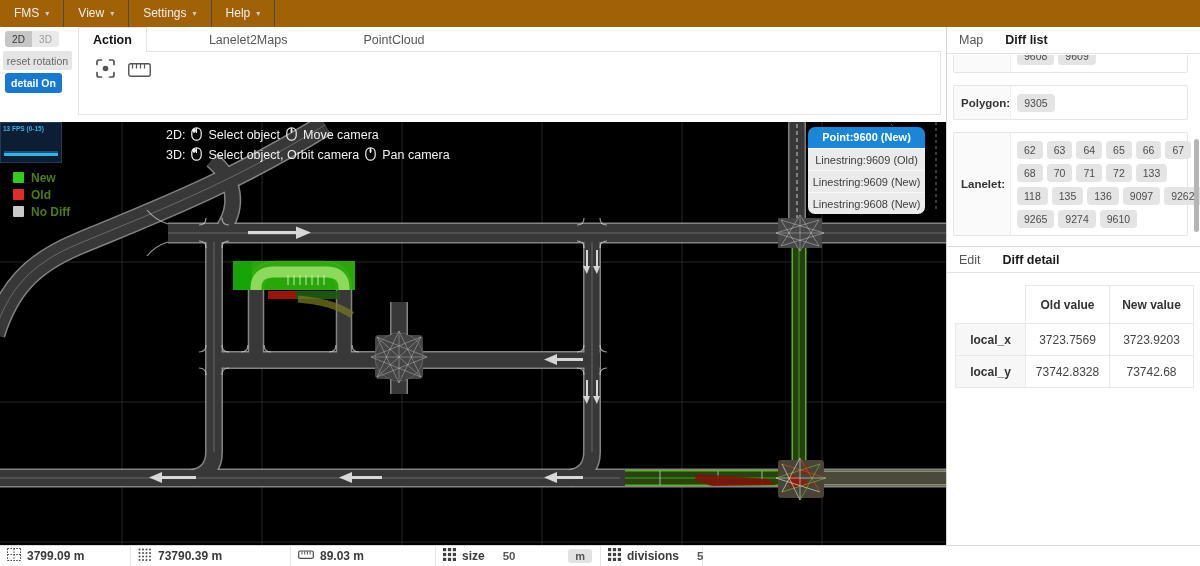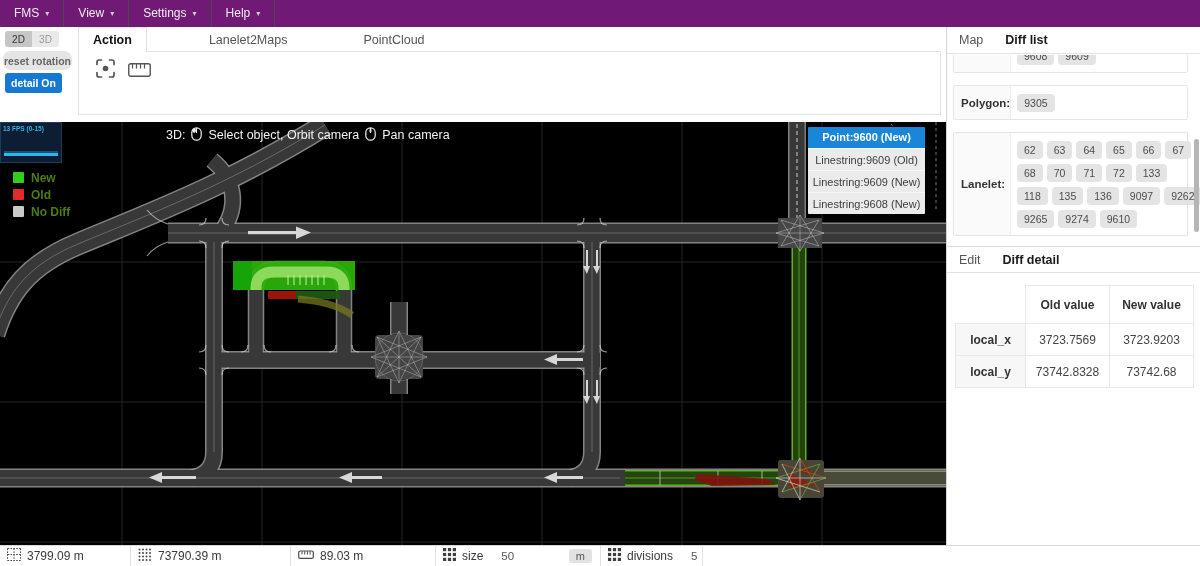--- a/index.html
+++ b/index.html
@@ -1,30 +1,30 @@
 <!DOCTYPE html>
 <html><head>
 <meta charset="utf-8">
 <style>
   * { margin:0; padding:0; box-sizing:border-box; }
   body { font-family:"Liberation Sans", sans-serif; background:#fff; }
   .app { position:relative; width:1200px; height:566px; overflow:hidden; background:#fff; }
 
   
-  .navbar { position:absolute; left:0; top:0; width:1200px; height:27px; background:#701a75; display:flex; }
+  .navbar { position:absolute; left:0; top:0; width:1200px; height:27px; background:#a16207; display:flex; }
   .nav-item { height:27px; line-height:27px; padding:0 14px; color:#eee; font-size:12px; border-right:1px solid #4a4a4a; cursor:default; display:flex; align-items:center; gap:6px; }
   .nav-caret { font-size:8px; color:#ccc; }
 
   
   .left-toolbar { position:absolute; left:0; top:27px; width:78px; height:95px; background:#fff; }
   .seg { position:absolute; left:5px; top:4px; display:flex; border-radius:3px; overflow:hidden; }
   .seg-btn { width:27px; height:16px; font-size:10px; display:flex; align-items:center; justify-content:center; }
   .seg-btn.on  { background:#c6c6c6; color:#333; }
   .seg-btn.off { background:#e9e9e9; color:#999; }
-  .btn-reset { position:absolute; left:3px; top:24px; width:69px; height:19px; background:#e5e5e5; color:#666; font-size:10.5px; border-radius:8px; display:flex; align-items:center; justify-content:center;font-weight:bold; }
+  .btn-reset { position:absolute; left:3px; top:24px; width:69px; height:19px; background:#e5e5e5; color:#666; font-size:10.5px; border-radius:2px; display:flex; align-items:center; justify-content:center; }
   .btn-rotate { position:absolute; left:5px; top:46px; width:57px; height:20px; background:#1779d2; color:#fff; font-size:10.5px; font-weight:bold; border-radius:3px; display:flex; align-items:center; justify-content:center; }
 
   
   .main-tabs { position:absolute; left:78px; top:27px; width:863px; height:95px; }
   .tabbar { display:flex; height:25px; align-items:stretch;gap:48px; }
   .tab { padding:0 14px; font-size:12.5px; color:#555; display:flex; align-items:center; }
   .tab.active { background:#fff; border:1px solid #e3e3e3; border-bottom:none; font-weight:bold; color:#111; position:relative; z-index:2; }
   .tab-content { position:relative; border:1px solid #e3e3e3; height:64px; margin-top:-1px; background:#fff; }
   .tool-icon { position:absolute; top:7px; cursor:pointer; }
   .tool-icon.focus { left:17px; }
@@ -36,21 +36,21 @@
   .fps { position:absolute; left:0; top:0; width:62px; height:41px; background:#0d1d33; border:1px solid #1d3c5c; }
   .fps-text { color:#2fb5e8; font-size:6.5px; font-weight:bold; padding:2px 2px 0 2px; letter-spacing:0; }
   .fps-bar { position:absolute; left:3px; right:3px; bottom:6px; height:3px; background:#2fb5e8; box-shadow:0 -2px 0 rgba(47,181,232,.35); }
   .help { position:absolute; left:166px; top:3px; color:#f1f1f1; font-size:12.5px; }
   .help-line { display:flex; align-items:center; gap:6px; height:20px; }
   .mouse-ic { flex:0 0 auto; }
   .legend { position:absolute; left:13px; top:47px; }
   .legend-row { display:flex; align-items:center; gap:7px; height:17px; }
   .legend-swatch { width:11px; height:11px; border-radius:1px; }
   .legend-label { color:#4d7c0f; font-size:12px; font-weight:600; }
-  .popup { position:absolute; left:808px; top:5px; width:117px; border-radius:1px; overflow:hidden; box-shadow:0 1px 4px rgba(0,0,0,.5); font-size:11px; }
+  .popup { position:absolute; left:808px; top:5px; width:117px; border-radius:7px; overflow:hidden; box-shadow:0 1px 4px rgba(0,0,0,.5); font-size:11px; }
   .popup-header { height:21px; line-height:21px; text-align:center; color:#fff; font-weight:bold; background:#1a86d8; }
   .popup-item { height:22px; line-height:22px; text-align:center; color:#3d3d3d; background:#ebebeb; border-top:1px solid #f7f7f7; }
 
   
   .right-panel { position:absolute; left:946px; top:27px; width:254px; height:539px; background:#fff; border-left:1px solid #d5d5d5; }
   .rp-tabs { position:absolute; left:0; top:0; right:0; height:27px; display:flex; border-bottom:1px solid #e2e2e2; background:#fff; }
   .rp-tab { padding:0 10px 0 12px; font-size:12.5px; color:#555; display:flex; align-items:center; }
   .rp-tab.active { font-weight:bold; color:#1b1b1b; }
   .diff-list { position:absolute; left:0; top:28px; right:0; height:191px; overflow:hidden; }
   .dl-row { display:flex; border:1px solid #e5e5e5; border-radius:2px; margin:0 12px 12px 6px; background:#fff; }
@@ -63,21 +63,21 @@
   .rp-tabs2 { top:219px; border-top:1px solid #dddddd; }
   .diff-detail { position:absolute; left:9px; top:259px; }
   .dd-grid { display:grid; grid-template-columns:70px 84px 84px; }
   .dd-cell { font-size:12px; display:flex; align-items:center; justify-content:center; border:1px solid #e8e8e8; margin:-1px 0 0 -1px; background:#fff; }
   .dd-corner { border:none; background:transparent; }
   .dd-head { height:39px; font-weight:bold; color:#333; }
   .dd-rowlabel { height:33px; background:#f7f7f7; font-weight:bold; color:#333; }
   .dd-val { height:33px; color:#444; }
 
   
-  .status-bar { position:absolute; left:0; top:545px; width:1200px; height:21px; background:#fff; border-top:1px solid #d9d9d9; display:flex; }
+  .status-bar { position:absolute; left:0; top:545px; width:1200px; height:21px; background:#fff; border-top:1px solid #d9d9d9; display:flex;font-weight:bold; }
   .sb-cell { display:flex; align-items:center; gap:6px; padding-left:7px; border-right:1px solid #e3e3e3; font-size:12px; color:#3a3a3a; }
   .sb-val { color:#555; font-size:11.5px; margin-left:12px; }
   .sb-unit { background:#e2e2e2; color:#555; border-radius:3px; padding:1px 7px; font-size:11px; margin-left:auto; margin-right:8px; }
 </style>
 </head>
 <body>
 
 <div class="app">
 
   <div class="navbar" id="navbar">
@@ -320,20 +320,35 @@
           <polygon points="593,274 600,274 596.9,282"></polygon>
       </g>
     </svg>
 
     <div class="fps">
       <div class="fps-text">13 FPS (0-15)</div>
       <div class="fps-bar"></div>
     </div>
 
     <div class="help">
+      <div class="help-line">
+        <span>2D:</span>
+        <span class="mouse-ic"><svg width="11" height="14" viewBox="0 0 11 14">
+              <rect x="0.8" y="0.8" width="9.4" height="12.4" rx="4.6" fill="none" stroke="#f0f0f0" stroke-width="1.2"></rect>
+              <path d="M5.5,1 V6" stroke="#f0f0f0" stroke-width="1"></path>
+              <rect x="1.5" y="1.5" width="3.4" height="4.2" rx="1.6" fill="#f0f0f0"></rect>
+            </svg></span>
+        <span>Select object</span>
+        <span class="mouse-ic"><svg width="11" height="14" viewBox="0 0 11 14">
+              <rect x="0.8" y="0.8" width="9.4" height="12.4" rx="4.6" fill="none" stroke="#f0f0f0" stroke-width="1.2"></rect>
+              <path d="M5.5,1 V6" stroke="#f0f0f0" stroke-width="1"></path>
+              <rect x="4.5" y="2" width="2" height="3.4" rx="1" fill="#f0f0f0"></rect>
+            </svg></span>
+        <span>Move camera</span>
+      </div>
       <div class="help-line">
         <span>3D:</span>
         <span class="mouse-ic"><svg width="11" height="14" viewBox="0 0 11 14">
               <rect x="0.8" y="0.8" width="9.4" height="12.4" rx="4.6" fill="none" stroke="#f0f0f0" stroke-width="1.2"></rect>
               <path d="M5.5,1 V6" stroke="#f0f0f0" stroke-width="1"></path>
               <rect x="1.5" y="1.5" width="3.4" height="4.2" rx="1.6" fill="#f0f0f0"></rect>
             </svg></span>
         <span>Select object, Orbit camera</span>
         <span class="mouse-ic"><svg width="11" height="14" viewBox="0 0 11 14">
               <rect x="0.8" y="0.8" width="9.4" height="12.4" rx="4.6" fill="none" stroke="#f0f0f0" stroke-width="1.2"></rect>

